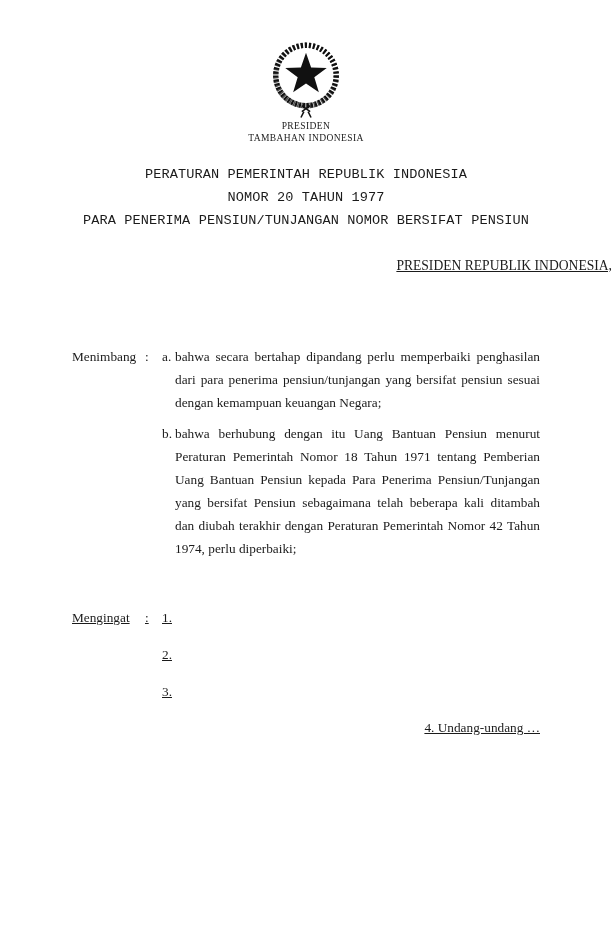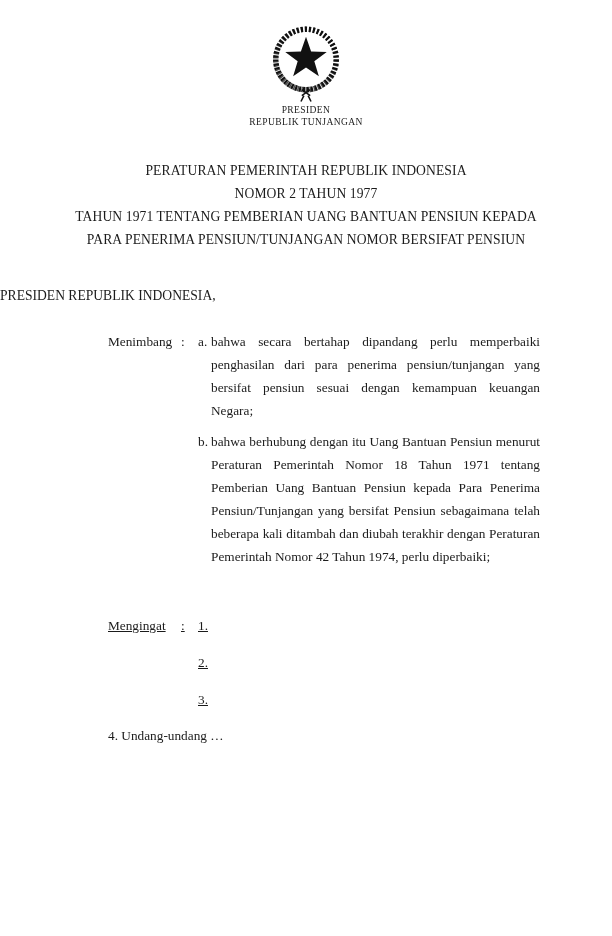--- a/index.html
+++ b/index.html
@@ -6,67 +6,66 @@
   html, body { background: #ffffff; }
   body {
     width: 612px; height: 936px;
     font-family: "Liberation Serif", "DejaVu Serif", serif;
     color: #1b1b1b;
     overflow: hidden;
   }
   .page { position: relative; width: 612px; height: 936px; background: #ffffff; }
 
   
-  .emblem-wrap { padding-top: 20px; text-align: center; }
+  .emblem-wrap { padding-top: 36px; text-align: center; }
   .emblem-wrap svg { display: block; margin: 0 auto; }
   .office { margin-top: 0px; text-align: center; font-size: 9.5px; line-height: 12px; letter-spacing: 0.4px; }
 
   
-  .title-block { margin-top: 31px; text-align: center; font-size: 13.6px; line-height: 23px; letter-spacing: 0.1px; }
-  .salutation { margin-top: 33px; text-align: left; font-size: 13.6px; line-height: 23px; }
+  .title-block { margin-top: 19px; text-align: center; font-size: 13.6px; line-height: 23px; letter-spacing: 0.1px; font-family: Liberation Mono, monospace; }
+  .salutation { margin-top: 22px; text-align: right; font-size: 13.6px; line-height: 23px; text-decoration: underline; }
 
   
-  .content { margin-top: 23px; padding-left: 108px; padding-right: 72px; font-size: 13.3px; line-height: 23px; }
+  .content { margin-top: 68px; padding-left: 72px; padding-right: 72px; font-size: 13.3px; line-height: 23px; }
   .row { display: flex; align-items: flex-start; }
   .lbl { width: 73px; flex: none; }
   .col { width: 17px; flex: none; }
   .mk  { width: 13px; flex: none; }
   .txt { flex: 1 1 auto; text-align: justify; text-justify: inter-word; }
   .gap-b   { margin-top: 8px; }
   .sec-gap { margin-top: 46px; text-decoration: underline; }
   .gap-n   { margin-top: 14px; }
-  .catchword { margin-top: 13px; text-align: left; font-size: 13.3px; line-height: 23px; }
+  .catchword { margin-top: 13px; text-align: right; font-size: 13.3px; line-height: 23px; text-decoration: underline; }
 </style>
 </head>
 <body>
 
 <div class="page">
 
   <div class="emblem-wrap">
     <svg width="84" height="84" viewBox="0 0 100 100" aria-hidden="true">
       <g fill="none" stroke="#111111">
         <circle cx="50" cy="47" r="36" stroke-width="6.5" stroke-dasharray="2.6 2.2"></circle>
         <circle cx="50" cy="47" r="36" stroke-width="6.5" stroke-dasharray="1.8 3.1" transform="rotate(10 50 47)" opacity="0.75"></circle>
       </g>
       <polygon points="50,20 56.1,37.6 74.7,38 59.9,49.2 65.3,67 50,56.4 34.7,67 40.1,49.2 25.3,38 43.9,37.6" fill="#111111"></polygon>
       <g stroke="#111111" stroke-width="1.8" fill="none">
         <path d="M45,83 L55,90 M55,83 L45,90"></path>
         <path d="M47.5,90 l-3.5,7 M52.5,90 l3.5,7"></path>
       </g>
     </svg>
     <div class="office">
       <div>PRESIDEN</div>
-      <div>REPUBLIK TUNJANGAN</div>
+      <div>TAMBAHAN INDONESIA</div>
     </div>
   </div>
 
   <div class="title-block">
     <div>PERATURAN PEMERINTAH REPUBLIK INDONESIA</div>
-    <div>NOMOR 2 TAHUN 1977</div>
-    <div>TAHUN 1971 TENTANG PEMBERIAN UANG BANTUAN PENSIUN KEPADA</div>
+    <div>NOMOR 20 TAHUN 1977</div>
     <div>PARA PENERIMA PENSIUN/TUNJANGAN NOMOR BERSIFAT PENSIUN</div>
   </div>
 
   <div class="salutation">PRESIDEN REPUBLIK INDONESIA,</div>
 
   <div class="content">
 
     <section>
       <div class="row">
         <span class="lbl">Menimbang</span>

